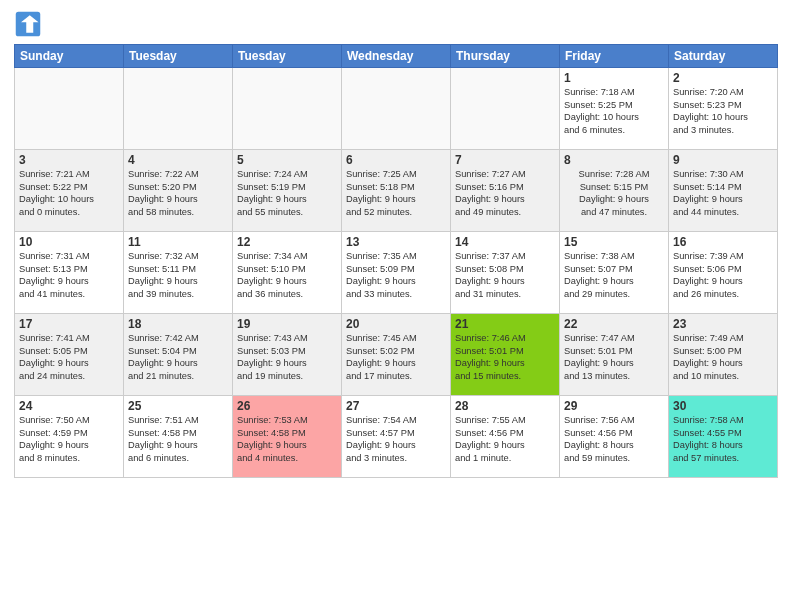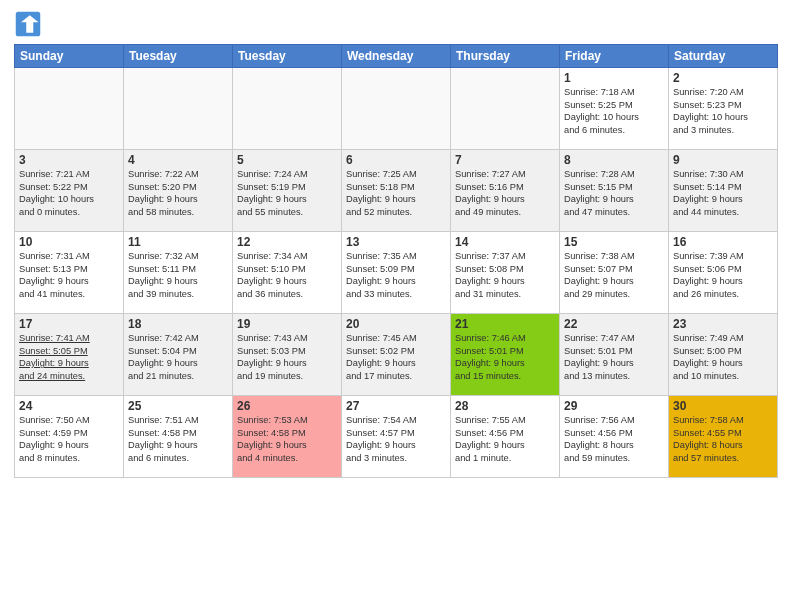--- a/index.html
+++ b/index.html
@@ -180,21 +180,21 @@
           </td>
           <td style="background: rgb(240, 240, 240);">
             <span class="day-num">7</span>
             <div class="day-info" style="white-space: pre-line;">Sunrise: 7:27 AM
 Sunset: 5:16 PM
 Daylight: 9 hours
 and 49 minutes.</div>
           </td>
           <td style="background: rgb(240, 240, 240);">
             <span class="day-num">8</span>
-            <div class="day-info" style="white-space: pre-line;">Sunrise: 7:28 AM
+            <div class="day-info" style="white-space: pre-line; text-align: center;">Sunrise: 7:28 AM
 Sunset: 5:15 PM
 Daylight: 9 hours
 and 47 minutes.</div>
           </td>
           <td style="background: rgb(240, 240, 240);">
             <span class="day-num">9</span>
             <div class="day-info" style="white-space: pre-line;">Sunrise: 7:30 AM
 Sunset: 5:14 PM
 Daylight: 9 hours
 and 44 minutes.</div>
@@ -247,21 +247,21 @@
             <span class="day-num">16</span>
             <div class="day-info" style="white-space: pre-line;">Sunrise: 7:39 AM
 Sunset: 5:06 PM
 Daylight: 9 hours
 and 26 minutes.</div>
           </td>
         </tr>
         <tr>
           <td style="background: rgb(240, 240, 240);">
             <span class="day-num">17</span>
-            <div class="day-info" style="white-space: pre-line; text-decoration: underline;">Sunrise: 7:41 AM
+            <div class="day-info" style="white-space: pre-line;">Sunrise: 7:41 AM
 Sunset: 5:05 PM
 Daylight: 9 hours
 and 24 minutes.</div>
           </td>
           <td style="background: rgb(240, 240, 240);">
             <span class="day-num">18</span>
             <div class="day-info" style="white-space: pre-line;">Sunrise: 7:42 AM
 Sunset: 5:04 PM
 Daylight: 9 hours
 and 21 minutes.</div>
@@ -338,21 +338,21 @@
 Daylight: 9 hours
 and 1 minute.</div>
           </td>
           <td style="background: rgb(255, 255, 255);">
             <span class="day-num">29</span>
             <div class="day-info" style="white-space: pre-line;">Sunrise: 7:56 AM
 Sunset: 4:56 PM
 Daylight: 8 hours
 and 59 minutes.</div>
           </td>
-          <td style="background: #eab308;">
+          <td style="background: #5eead4;">
             <span class="day-num">30</span>
             <div class="day-info" style="white-space: pre-line;">Sunrise: 7:58 AM
 Sunset: 4:55 PM
 Daylight: 8 hours
 and 57 minutes.</div>
           </td>
         </tr>
       </tbody>
   </table>
 </div>

